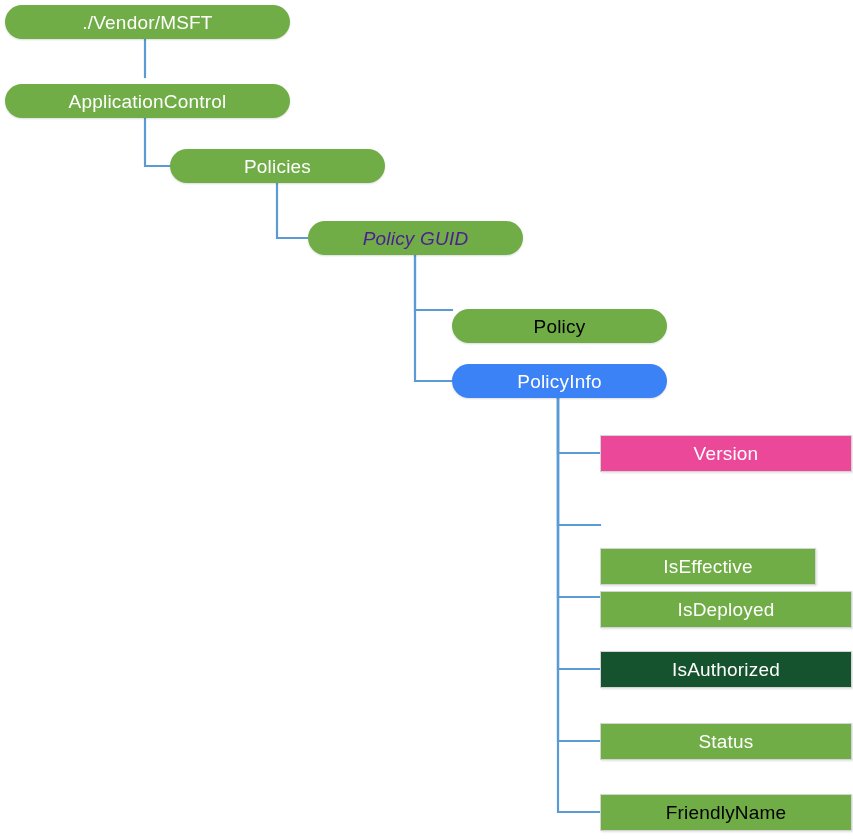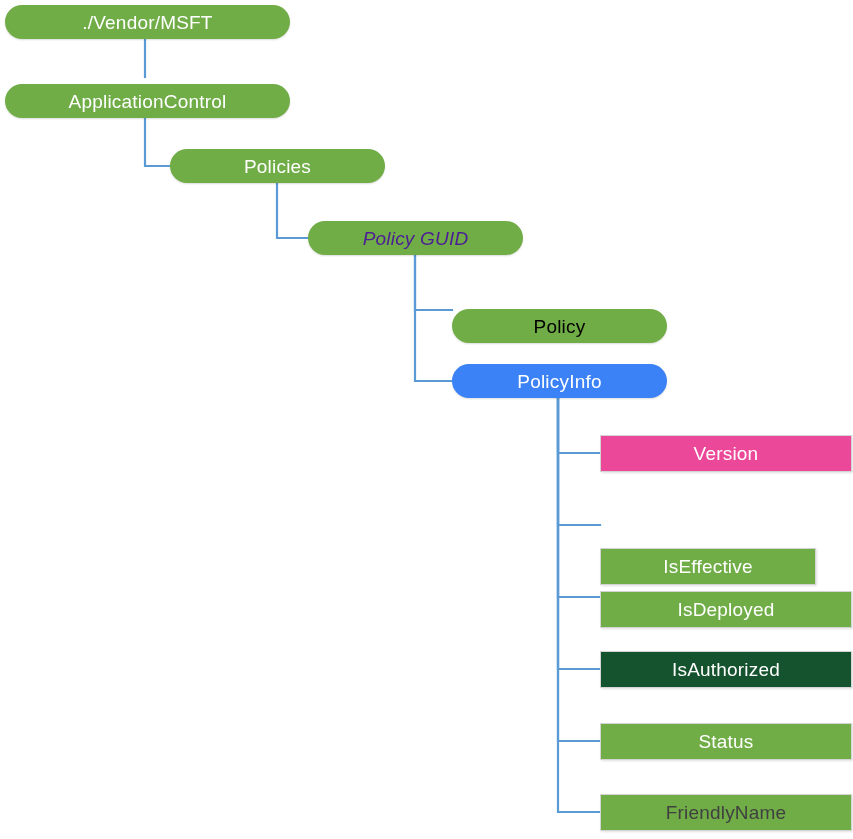--- a/index.html
+++ b/index.html
@@ -102,18 +102,18 @@
       </div>
       <div class="node rect" style="left: 600px; top: 579px; width: 252px; height: 37px; background: rgb(112, 173, 71); color: rgb(255, 255, 255); border-color: rgb(212, 212, 212); margin-top: 12px;">
         <span class="node-label">IsDeployed</span>
       </div>
       <div class="node rect" style="left: 600px; top: 651px; width: 252px; height: 37px; background: #14532d; color: rgb(255, 255, 255); border-color: rgb(212, 212, 212);">
         <span class="node-label">IsAuthorized</span>
       </div>
       <div class="node rect" style="left: 600px; top: 723px; width: 252px; height: 37px; background: rgb(112, 173, 71); color: rgb(255, 255, 255); border-color: rgb(212, 212, 212);">
         <span class="node-label">Status</span>
       </div>
-      <div class="node rect" style="left: 600px; top: 794px; width: 252px; height: 37px; background: rgb(112, 173, 71); color: #404040; border-color: rgb(212, 212, 212);">
+      <div class="node rect" style="left: 600px; top: 794px; width: 252px; height: 37px; background: rgb(112, 173, 71); color: #000000; border-color: rgb(212, 212, 212);">
         <span class="node-label">FriendlyName</span>
       </div>
     </div>
 
 </div>
 
 </body></html>

